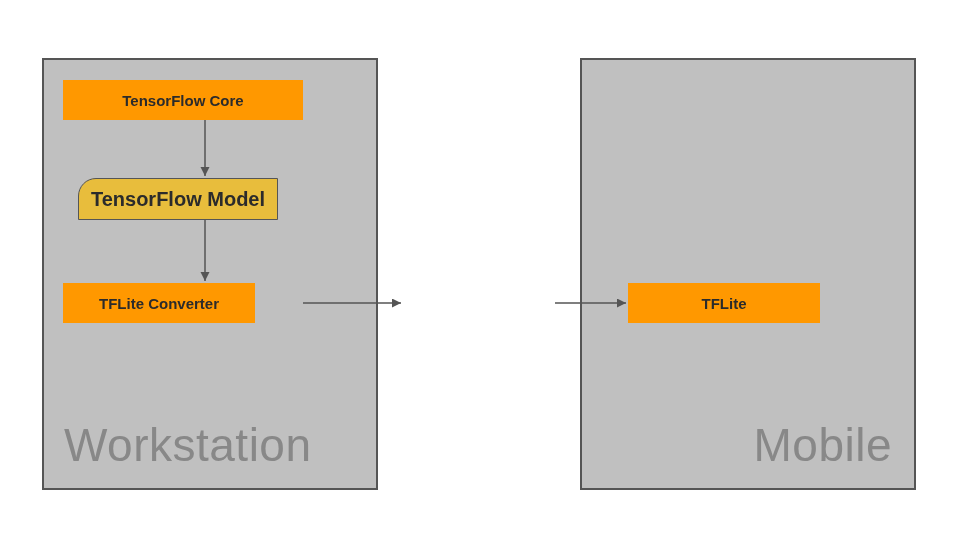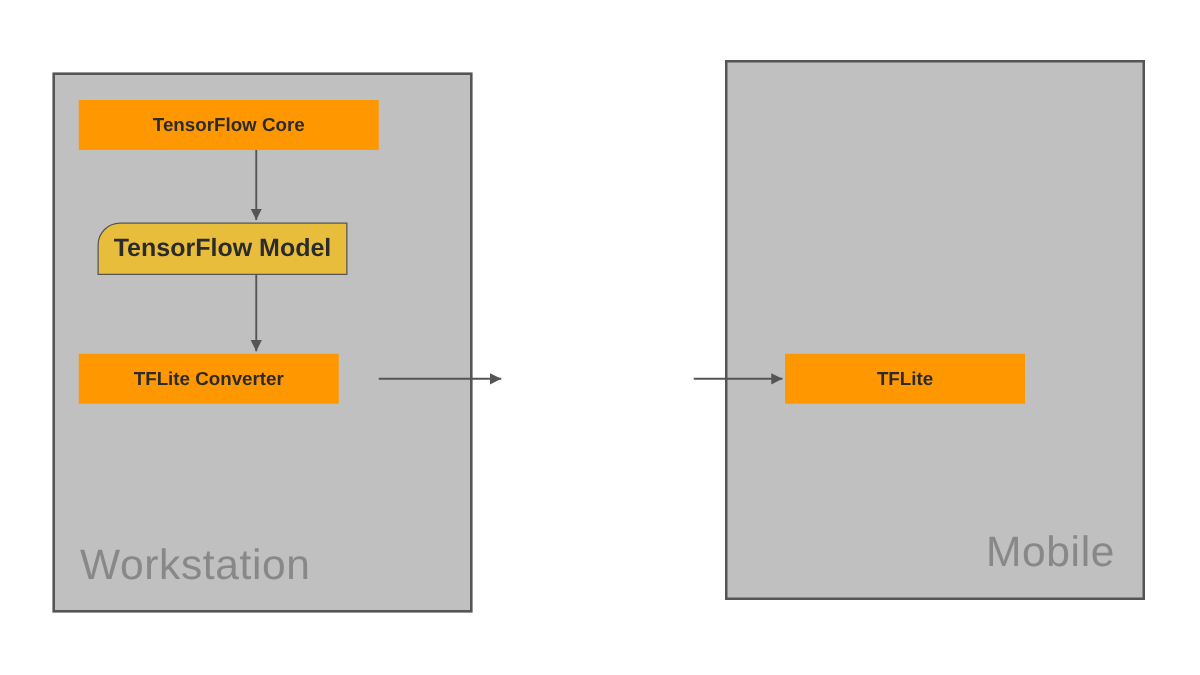--- a/index.html
+++ b/index.html
@@ -7,21 +7,21 @@
   .canvas { position: relative; width: 960px; height: 540px; }
   .panel {
     position: absolute;
     background: #c0c0c0;
     border: 2px solid #555;
   }
   .panel-title {
     position: absolute;
     left: 20px;
     bottom: 16px;
-    font-size: 34px;
+    font-size: 46px;
     font-weight: 400;
     color: #888;
     letter-spacing: 0.5px;
   }
   .box-orange {
     position: absolute;
     background: #ff9800;
     display: flex;
     align-items: center;
     justify-content: center;
@@ -50,33 +50,33 @@
 </style>
 </head>
 <body>
 
 <div class="canvas">
 
   <div class="panel" style="left:42px; top:58px; width:336px; height:432px;">
     <div class="panel-title">Workstation</div>
   </div>
 
-  <div class="panel" style="left:580px; top:48px; width:336px; height:432px;">
+  <div class="panel" style="left:580px; top:58px; width:336px; height:432px;">
     <div class="panel-title" style="left:auto; right:22px;">Mobile</div>
   </div>
 
   <div class="box-orange" style="left:63px; top:80px; width:240px; height:40px;">
     <span>TensorFlow Core</span>
   </div>
 
   <div class="box-rounded" style="left:78px; top:178px; width:200px; height:42px;">
     <span>TensorFlow Model</span>
   </div>
 
-  <div class="box-orange" style="left:63px; top:283px; width:208px; height:40px;">
+  <div class="box-orange" style="left:63px; top:283px; width:192px; height:40px;">
     <span>TFLite Converter</span>
   </div>
 
 
   <div class="box-orange" style="left:628px; top:283px; width:192px; height:40px;">
     <span>TFLite</span>
   </div>
 
   <svg class="arrows">
     <defs>

